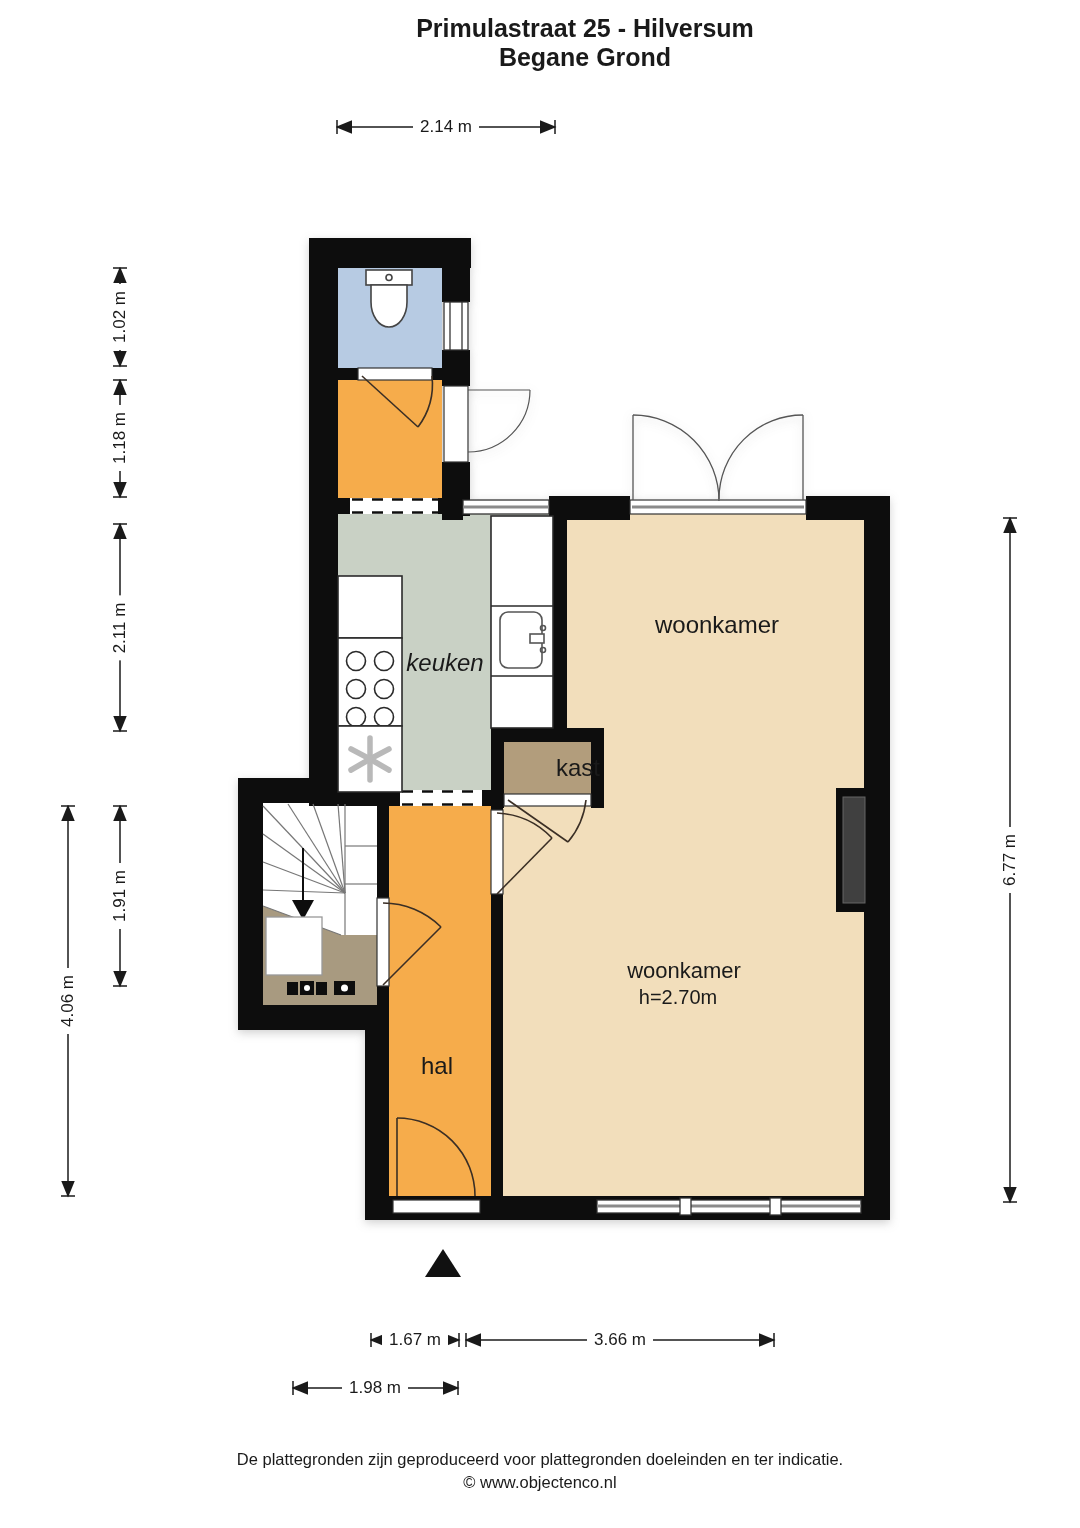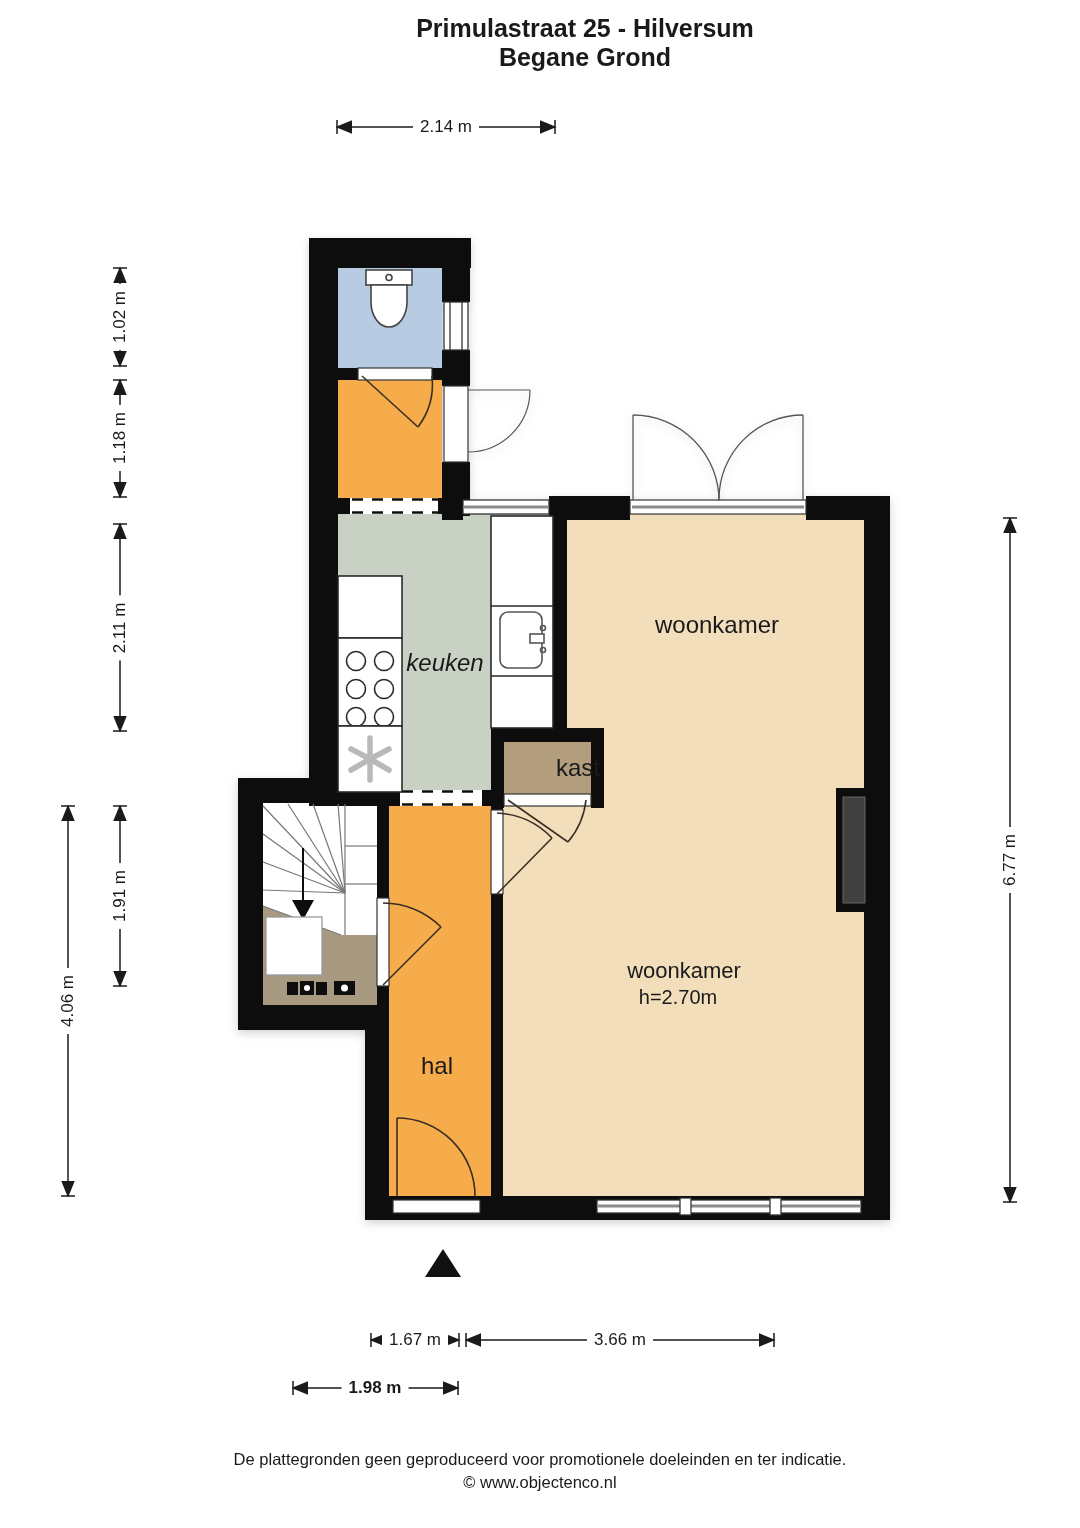--- a/index.html
+++ b/index.html
@@ -271,18 +271,18 @@
 
 <span class="dim-label" style="left:446px;top:127px;">2.14 m</span>
 <span class="dim-label vert" style="left:120px;top:317px;">1.02 m</span>
 <span class="dim-label vert" style="left:120px;top:438px;">1.18 m</span>
 <span class="dim-label vert" style="left:120px;top:628px;">2.11 m</span>
 <span class="dim-label vert" style="left:120px;top:896px;">1.91 m</span>
 <span class="dim-label vert" style="left:68px;top:1001px;">4.06 m</span>
 <span class="dim-label vert" style="left:1010px;top:860px;">6.77 m</span>
 <span class="dim-label" style="left:415px;top:1340px;">1.67 m</span>
 <span class="dim-label" style="left:620px;top:1340px;text-align:center;">3.66 m</span>
-<span class="dim-label" style="left:375px;top:1388px;font-weight:bold;">1.98 m</span>
+<span class="dim-label" style="left:375px;top:1388px;">1.98 m</span>
 
 <div class="abs footer-wrap">
-  <div>De plattegronden geen geproduceerd voor promotionele doeleinden en ter indicatie.</div>
+  <div>De plattegronden zijn geproduceerd voor plattegronden doeleinden en ter indicatie.</div>
   <div>© www.objectenco.nl</div>
 </div>
 
 </body></html>

